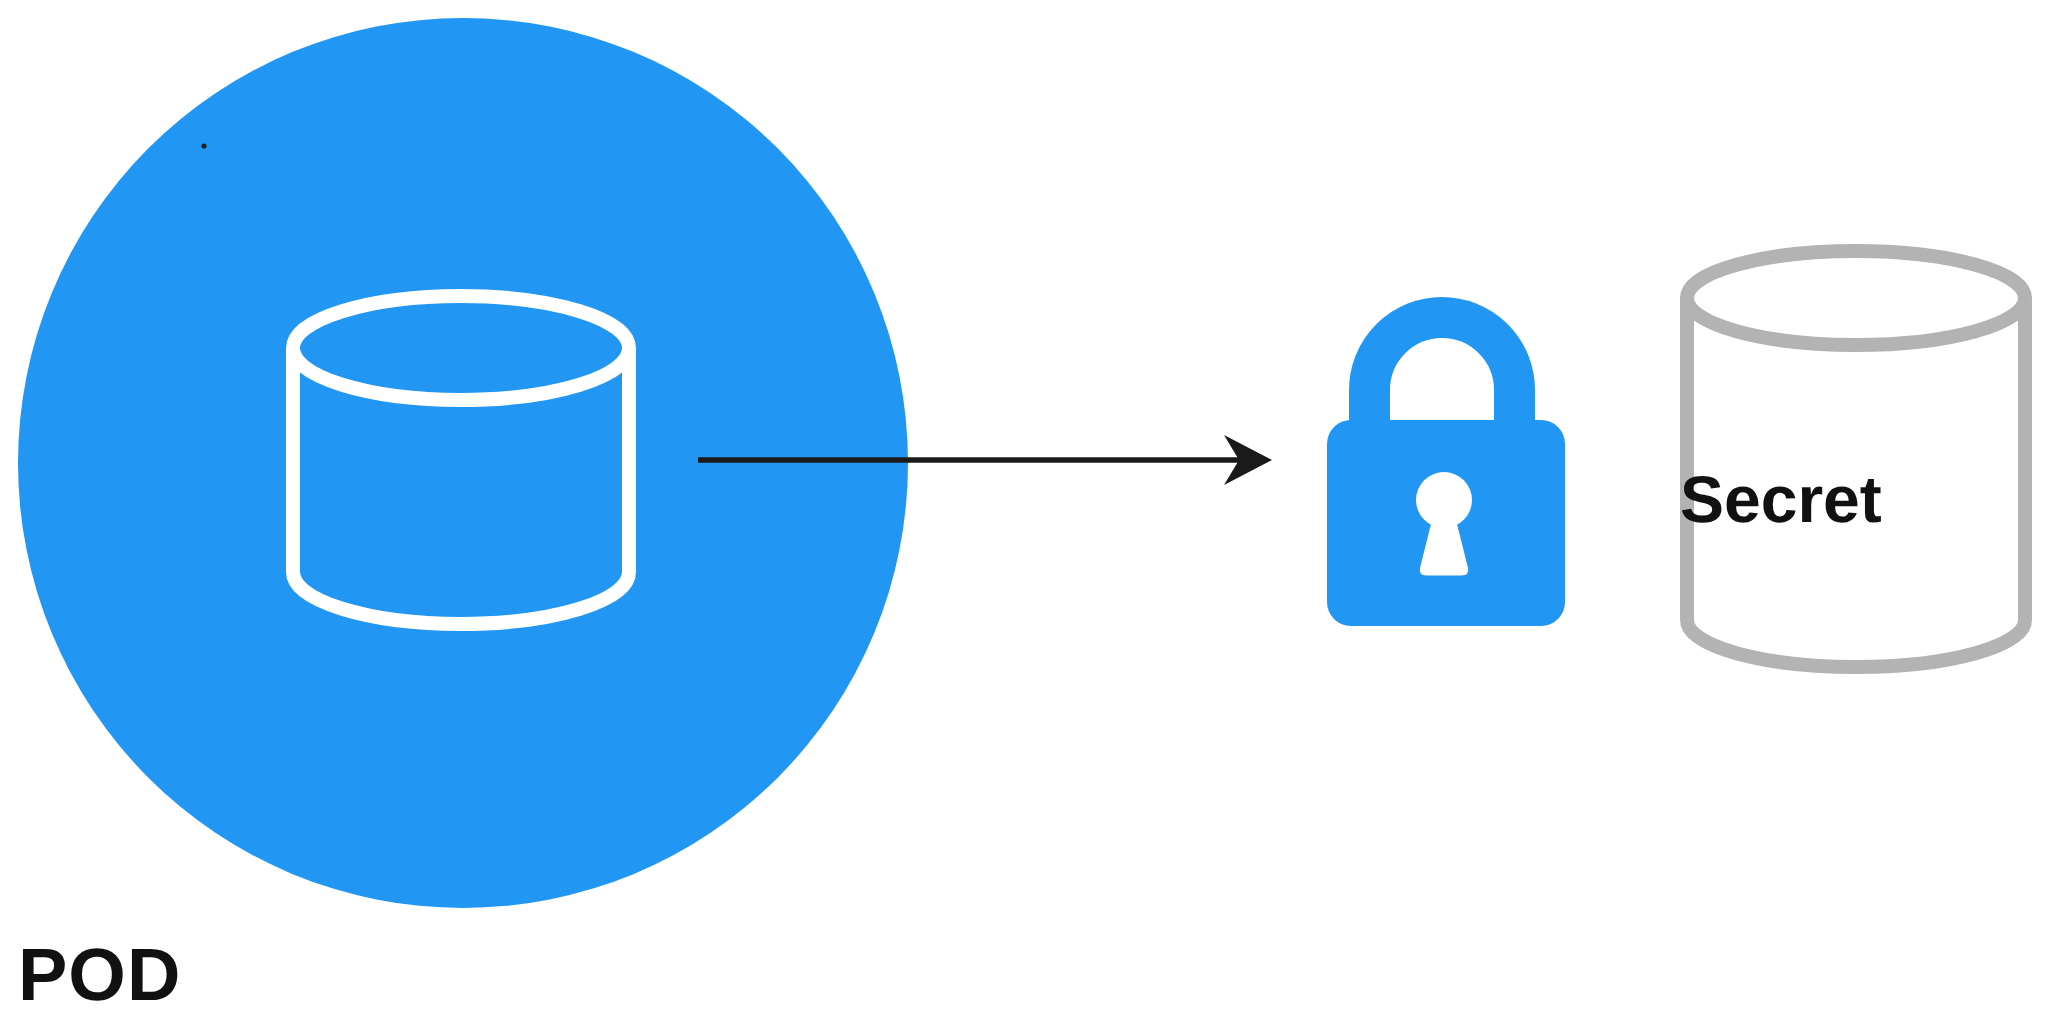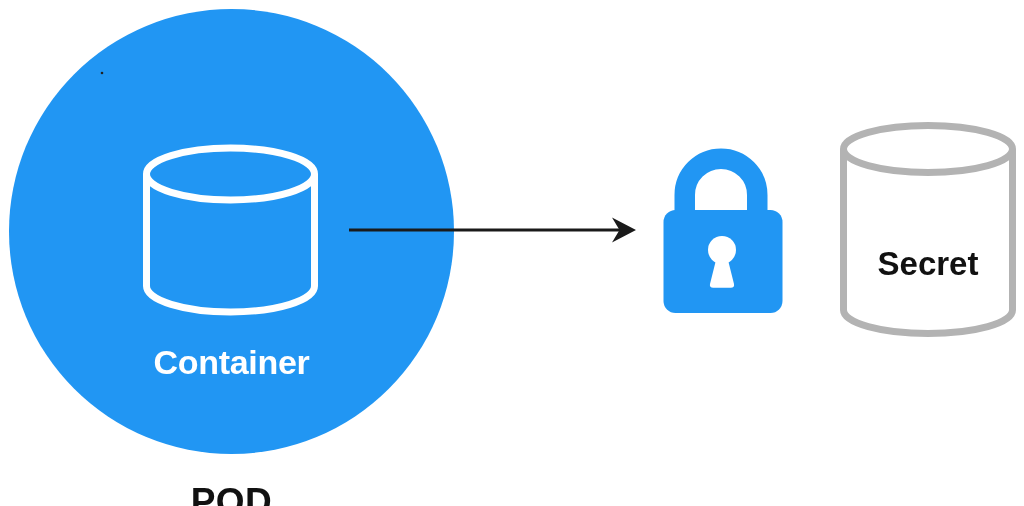--- a/index.html
+++ b/index.html
@@ -8,24 +8,22 @@
     width: 1024px;
     height: 506px;
     background: #ffffff;
     overflow: hidden;
     font-family: "Liberation Sans", sans-serif;
   }
   svg.layer { position: absolute; left: 0; top: 0; display: block; }
   .label {
     position: absolute;
     font-weight: 700;
-    text-align: center;
     white-space: nowrap;
     user-select: none;
-    margin-top: 14px;
   }
   .container-label {
     left: 9px; top: 329px; width: 445px;
     font-size: 34px; letter-spacing: -0.3px;
     color: #ffffff;
   }
   .pod-label {
     left: 9px; top: 467px; width: 445px;
     font-size: 37px; letter-spacing: 0.5px;
     color: #111111;
@@ -63,19 +61,18 @@
       <circle cx="722" cy="250" r="14" fill="#FFFFFF"></circle>
       <path d="M 716.5 258 L 710 284 Q 709.3 287.8 713.2 287.8 L 730.8 287.8 Q 734.7 287.8 734 284 L 727.5 258 Z" fill="#FFFFFF"></path>
     </g>
 
     <g>
       <ellipse cx="928" cy="149" rx="84.5" ry="23.5" fill="none" stroke-width="7" stroke="#B3B3B3"></ellipse>
       <path d="M 843.5 149 L 843.5 310 A 84.5 23.5 0 0 0 1012.5 310 L 1012.5 149" fill="none" stroke-width="7" stroke="#B3B3B3"></path>
     </g>
   </svg>
 
-  <div class="label container-label">Container</div>
 
   <div class="label pod-label">POD</div>
 
   <div class="label secret-label">Secret</div>
 
 </div>
 
 </body></html>

